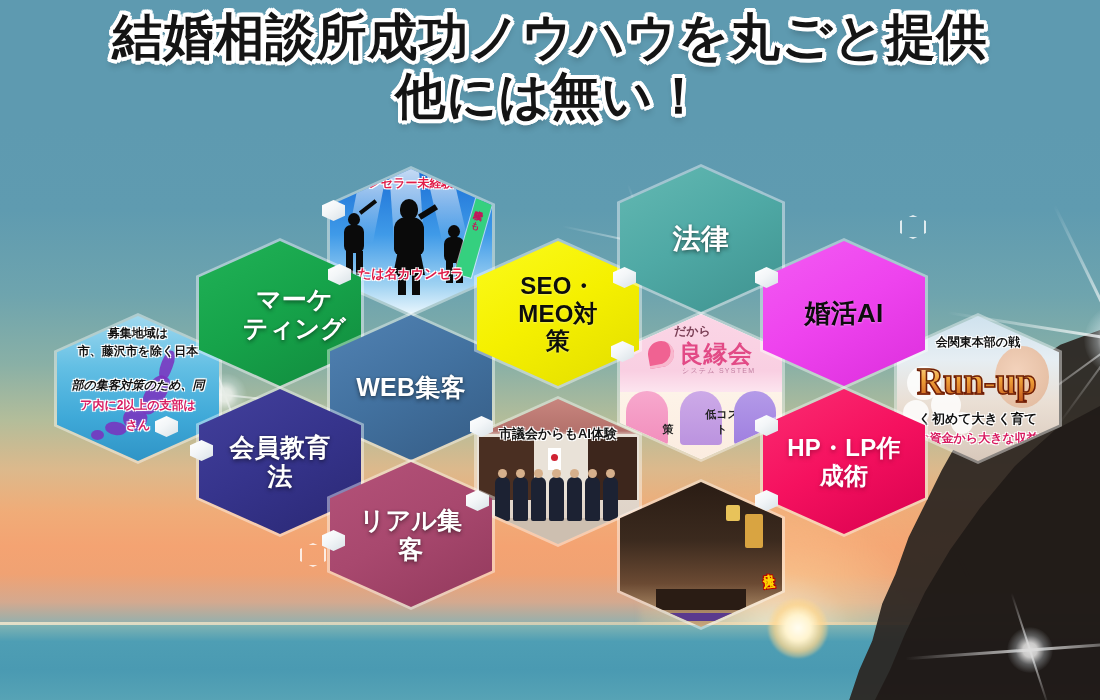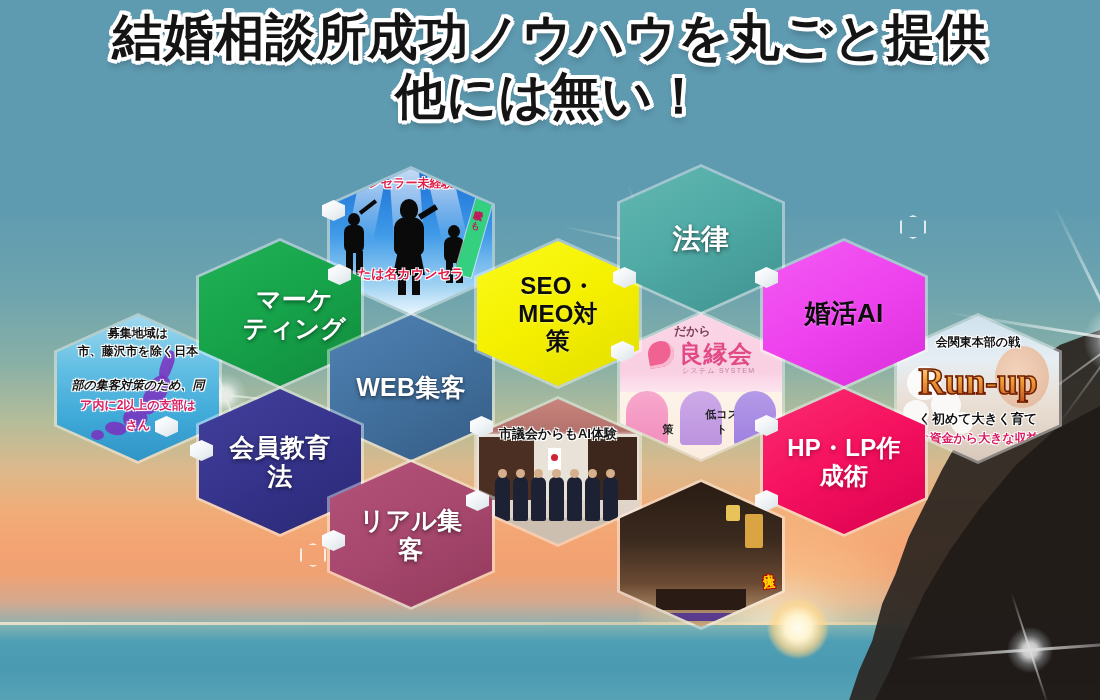--- a/index.html
+++ b/index.html
@@ -248,25 +248,25 @@
   .tv-snack{ position:absolute; right:12%; top:22%; width:18px; height:34px; background:#d9a441; border-radius:2px;}
   .tv-snack2{ position:absolute; right:26%; top:16%; width:14px; height:16px; background:#e8c35a; border-radius:2px;}
 
   
   .ph-runup { background:linear-gradient(to bottom,#cfe2ee 0%,#e6eef3 30%,#eadfd4 60%,#d8c8bb 100%); }
   .ru-face { position:absolute; right:10px; top:30px; width:54px; height:62px; border-radius:50%;
     background:radial-gradient(circle at 40% 40%,#f3d2bb,#e0b89c); }
   .ru-flower { position:absolute; border-radius:50%; background:rgba(255,255,255,.82); }
   .ru-top { position:absolute; top:18px; width:100%; text-align:center; font-size:12px; font-weight:bold; color:#111;
     text-shadow:-1px -1px 0 #fff,1px -1px 0 #fff,-1px 1px 0 #fff,1px 1px 0 #fff; }
-  .ru-logo { position:absolute; top:44px; width:100%; text-align:center; font-size:37px; font-weight:bold;
+  .ru-logo { position:absolute; top:44px; width:100%; text-align:left; font-size:37px; font-weight:bold;
     font-family:"Liberation Serif","DejaVu Serif",serif;
     background:linear-gradient(to bottom,#ffe9a8 0%,#f0a33a 45%,#c2521a 100%);
     -webkit-background-clip:text; background-clip:text; color:transparent;
-    -webkit-text-stroke:1.5px #6b1d0a; letter-spacing:-.01em; }
+    -webkit-text-stroke:1.5px #6b1d0a; letter-spacing:-.01em;padding-left:20px; }
   .ru-l2 { position:absolute; top:94px; width:100%; text-align:center; font-size:13px; font-weight:bold; color:#111;
     text-shadow:-1px -1px 0 #fff,1px -1px 0 #fff,-1px 1px 0 #fff,1px 1px 0 #fff; }
   .ru-l3 { position:absolute; top:114px; width:100%; text-align:center; font-size:12px; font-weight:bold; color:#d81b60;
     text-shadow:-1px -1px 0 #fff,1px -1px 0 #fff,-1px 1px 0 #fff,1px 1px 0 #fff; }
 </style>
 </head>
 <body>
 
 <div id="stage">
 

